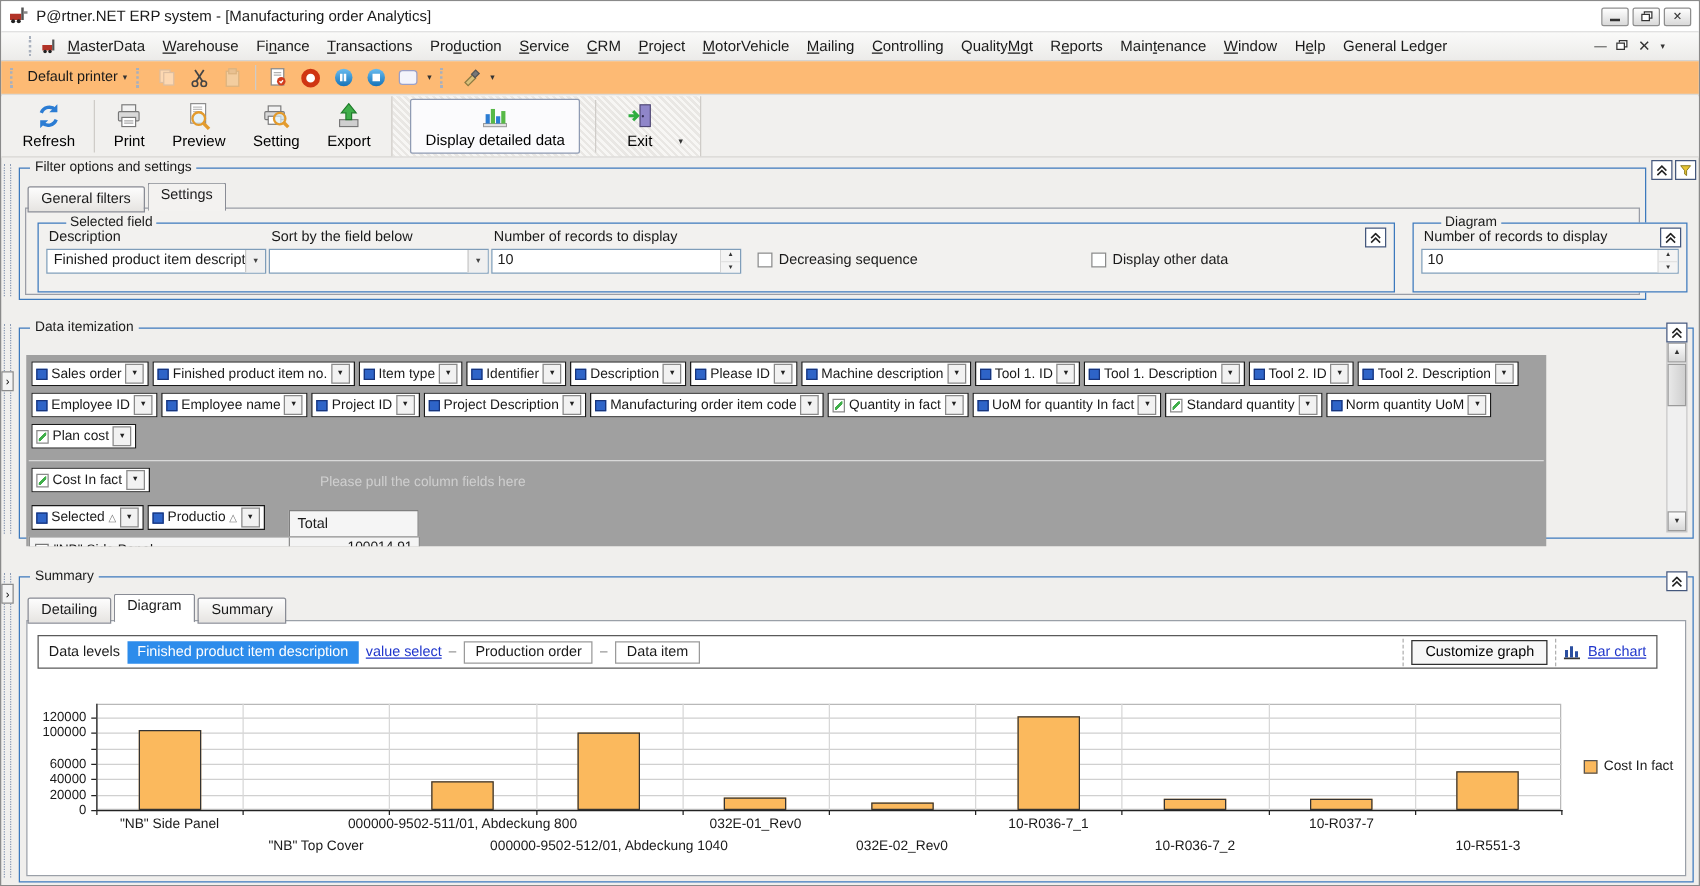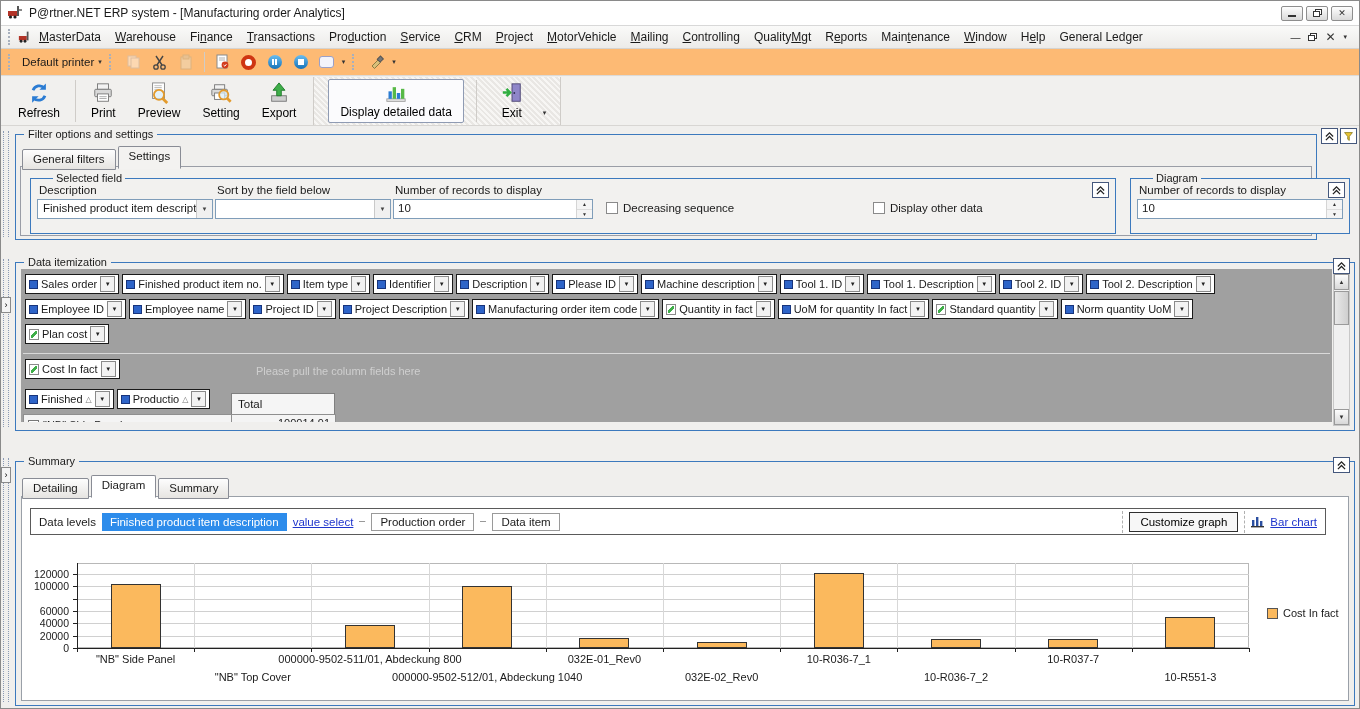--- a/index.html
+++ b/index.html
@@ -10,21 +10,21 @@
   .titlebar{position:absolute;left:0;top:0;right:0;height:25px;background:#ffffff;border-bottom:1px solid #d8d8d8;display:flex;align-items:center;padding:0 6px;gap:6px;box-sizing:border-box;}
   .titlebar .title{font-size:12px;}
   .winbtns{margin-left:auto;display:flex;gap:3px;}
   .winbtn{width:22px;height:15px;border:1px solid #8e8e8e;border-radius:2px;background:linear-gradient(#fefefe,#d9d9d9);display:flex;align-items:center;justify-content:center;font-size:9px;line-height:1;padding:0;box-sizing:border-box;color:#333;}
   .min-glyph{width:8px;height:2px;background:#333;margin-top:6px;}
   .rest-glyph{position:relative;width:9px;height:8px;}
   .rest-glyph i{position:absolute;border:1px solid #333;width:5px;height:4px;background:#fff;display:block;}
   .rest-glyph i:first-child{right:0;top:0;}
   .rest-glyph i:last-child{left:0;bottom:0;}
   
-  .menubar{position:absolute;left:0;top:25px;right:0;height:23px;background:linear-gradient(#fafaf9,#ecebe9);border-bottom:1px solid #d5d3d0;display:flex;align-items:center;padding:0 4px;box-sizing:border-box;font-size:12px;}
+  .menubar{position:absolute;left:0;top:25px;right:0;height:23px;background:linear-gradient(#fafaf9,#ecebe9);border-bottom:1px solid #d5d3d0;display:flex;align-items:center;padding:0 19px;box-sizing:border-box;font-size:12px;}
   .menu-item{padding:3px 7px;cursor:default;}
   .grip{width:5px;height:16px;border-left:2px dotted #a8b0bd;margin:0 3px;}
   .mdi-ctrls{margin-left:auto;display:flex;align-items:center;gap:8px;padding-right:8px;font-size:10px;color:#333;}
   .mdi-ctrls span{cursor:default;}
   
   .toolbar2{position:absolute;left:0;top:48px;right:0;height:27px;background:#fdba74;border-bottom:1px solid #dcdad7;display:flex;align-items:center;padding:0 4px;gap:4px;box-sizing:border-box;font-size:11.5px;}
   .combo{display:flex;border:1px solid #7f9db9;background:#fff;height:20px;align-items:stretch;box-sizing:border-box;}
   .combo-value{flex:1;padding:2px 5px;font-size:11.5px;white-space:nowrap;overflow:hidden;}
   .combo-arrow{width:15px;display:flex;align-items:center;justify-content:center;font-size:6px;background:#f0f0f0;border-left:1px solid #c9c9c9;color:#444;}
   .tbtn{width:22px;height:22px;display:flex;align-items:center;justify-content:center;border:none;background:transparent;padding:0;}
@@ -392,21 +392,21 @@
       </svg>
     </button>
 
   <div class="fieldset" style="left:14px;top:261px;width:1340px;height:169px;">
     <span class="flabel">Data itemization</span>
     <button class="collapse-btn" style="right:4px;top:-5px;">
         <svg width="9" height="9" viewBox="0 0 10 10">
           <path d="M1 5L5 1l4 4M1 9L5 5l4 4" fill="none" stroke="#222" stroke-width="1.4"></path>
         </svg>
       </button>
-    <div class="grayarea" style="left:5px;top:6px;width:1311px;height:153px;">
+    <div class="grayarea" style="left:5px;top:21px;width:1216px;height:153px;">
       <div class="chip-row" style="top:5px;" id="chip-row-0">
           <span class="chip">
             <span class="icon-field"></span>
             <span class="chip-label">Sales order</span>
             <span class="chip-arrow">▼</span>
           </span>
           <span class="chip">
             <span class="icon-field"></span>
             <span class="chip-label">Finished product item no.</span>
             <span class="chip-arrow">▼</span>
@@ -516,21 +516,21 @@
           <span class="chip">
             <span class="icon-measure"></span>
             <span class="chip-label">Cost In fact</span>
             <span class="chip-arrow">▼</span>
           </span>
         </div>
       <span class="hint" style="left:235px;top:96px;">Please pull the column fields here</span>
       <div class="chip-row" style="top:120px;" id="group-row-chips">
           <span class="chip">
             <span class="icon-field"></span>
-            <span class="chip-label">Finished</span>
+            <span class="chip-label">Selected</span>
             <span class="chip-sort">△</span>
             <span class="chip-arrow">▼</span>
           </span>
           <span class="chip">
             <span class="icon-field"></span>
             <span class="chip-label">Productio</span>
             <span class="chip-sort">△</span>
             <span class="chip-arrow">▼</span>
           </span>
         </div>

